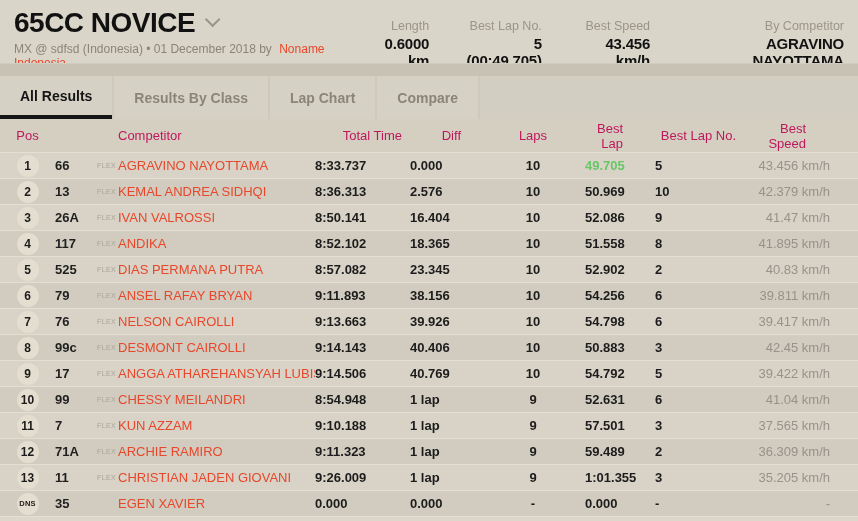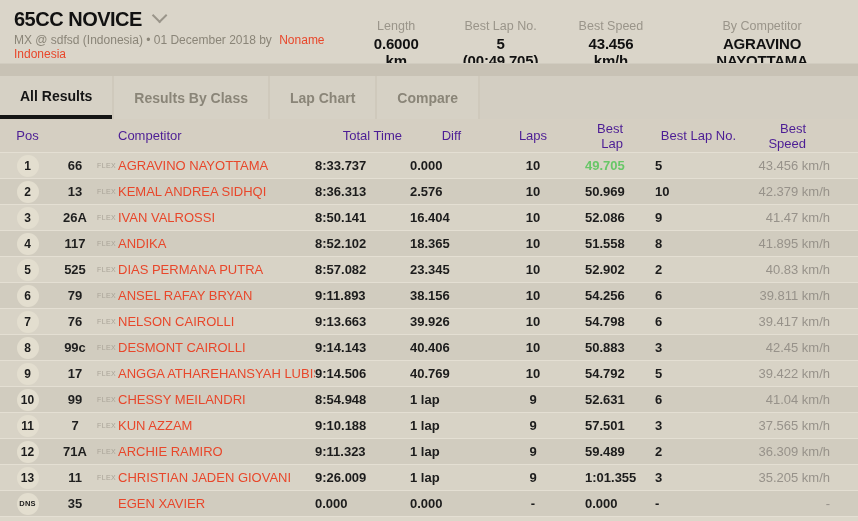--- a/index.html
+++ b/index.html
@@ -12,32 +12,32 @@
   .page { width:858px; height:521px; display:flex; flex-direction:column; }
 
   
   .hdr {
     height:63px; background:#dad5c9; display:flex;
     justify-content:space-between; align-items:flex-start;
     padding:8px 14px 0 14px;
   }
   .title-wrap { display:flex; align-items:center; gap:10px; }
   .title {
-    font-size:20px; font-weight:700; letter-spacing:-0.5px; color:#111;
+    font-size:28px; font-weight:700; letter-spacing:-0.5px; color:#111;
     font-stretch:condensed; line-height:1.1;
   }
   .chev {
     width:11px; height:11px; border-right:2px solid #9a958a; border-bottom:2px solid #9a958a;
     transform:rotate(45deg) translateY(-3px); display:inline-block; cursor:pointer; margin-top:-4px;
   }
   .subtitle { font-size:12px; color:#8a8578; margin-top:3px; }
   .subtitle a { color:#e8472b; text-decoration:none; cursor:pointer; margin-left:4px; }
 
   .stats { display:flex; gap:30px; padding-top:11px; }
-  .stat { text-align:center; }
+  .stat { text-align:right; }
   .stat .lbl { font-size:12.5px; color:#9a958a; }
   .stat .val { font-size:15px; font-weight:700; color:#111; margin-top:2px; letter-spacing:-0.2px; }
 
   
   .strip { height:13px; background:#c8c2b5; border-top:1px solid #d1ccc0; }
 
   
   .tabs { height:43px; background:#cfc9bc; display:flex; align-items:stretch; }
   .tab {
     background:#d6d1c5; padding:0 20px; display:flex; align-items:center;
@@ -47,21 +47,21 @@
   .tab.active { color:#151515; border-bottom:4px solid #151515; }
   .tabs .filler { flex:1; background:#d3cec2; }
 
   
   .grid {
     display:grid;
     grid-template-columns:55px 40px 22px 1fr 95px 71px 104px 70px 93px 110px;
     align-items:center;
   }
   .thead {
-    height:33px; background:#d5cfc2; color:#4c1d95; font-size:13px;
+    height:33px; background:#d5cfc2; color:#be185d; font-size:13px;
   }
   .thead .c { padding-right:8px; }
   .thead .c-pos { text-align:center; padding:0; }
   .thead .c-name { text-align:left; padding-left:1px; }
   .thead .c-total { text-align:right; }
   .thead .c-diff { text-align:right; padding-right:20px; }
   .thead .c-laps { text-align:center; padding:0; }
   .thead .c-bl { text-align:right; padding-right:32px; }
   .thead .c-blno { text-align:right; padding-right:12px; }
   .thead .c-bs { text-align:right; padding-right:52px; }
@@ -70,21 +70,21 @@
   .row { height:26px; border-top:1px solid #e4dfd3; background:#d8d3c6; cursor:pointer; }
   .row:nth-child(even) { background:#d1ccbf; }
   .cell { font-size:13px; }
   .pos-cell { display:flex; justify-content:center; }
   .pos-badge {
     width:22px; height:22px; border-radius:50%; background:#e3decf;
     display:flex; align-items:center; justify-content:center;
     font-size:12px; font-weight:700; color:#1c1c1c;
   }
   .pos-badge.dns { font-size:7.5px; letter-spacing:0.2px; }
-  .num { text-align:center; font-weight:700; color:#1f1f1f; }
+  .num { font-weight:700; color:#1f1f1f; }
   .brand { font-size:7px; color:#a9a498; letter-spacing:0.4px; text-align:left; padding-left:2px; }
   .name { color:#e8472b; padding-left:1px; white-space:nowrap; overflow:hidden; }
   .t { text-align:left; padding-right:8px; font-weight:700; color:#1c1c1c; }
   .laps { text-align:center; font-weight:700; color:#1c1c1c; }
   .bestlap.green { color:#67c767; }
   .speed { text-align:right; padding-right:28px; color:#97928a; }
   .bottom-gap { height:5px; background:#dcd7ca; border-top:1px solid #e4dfd3; }
 </style>
 </head>
 <body>

